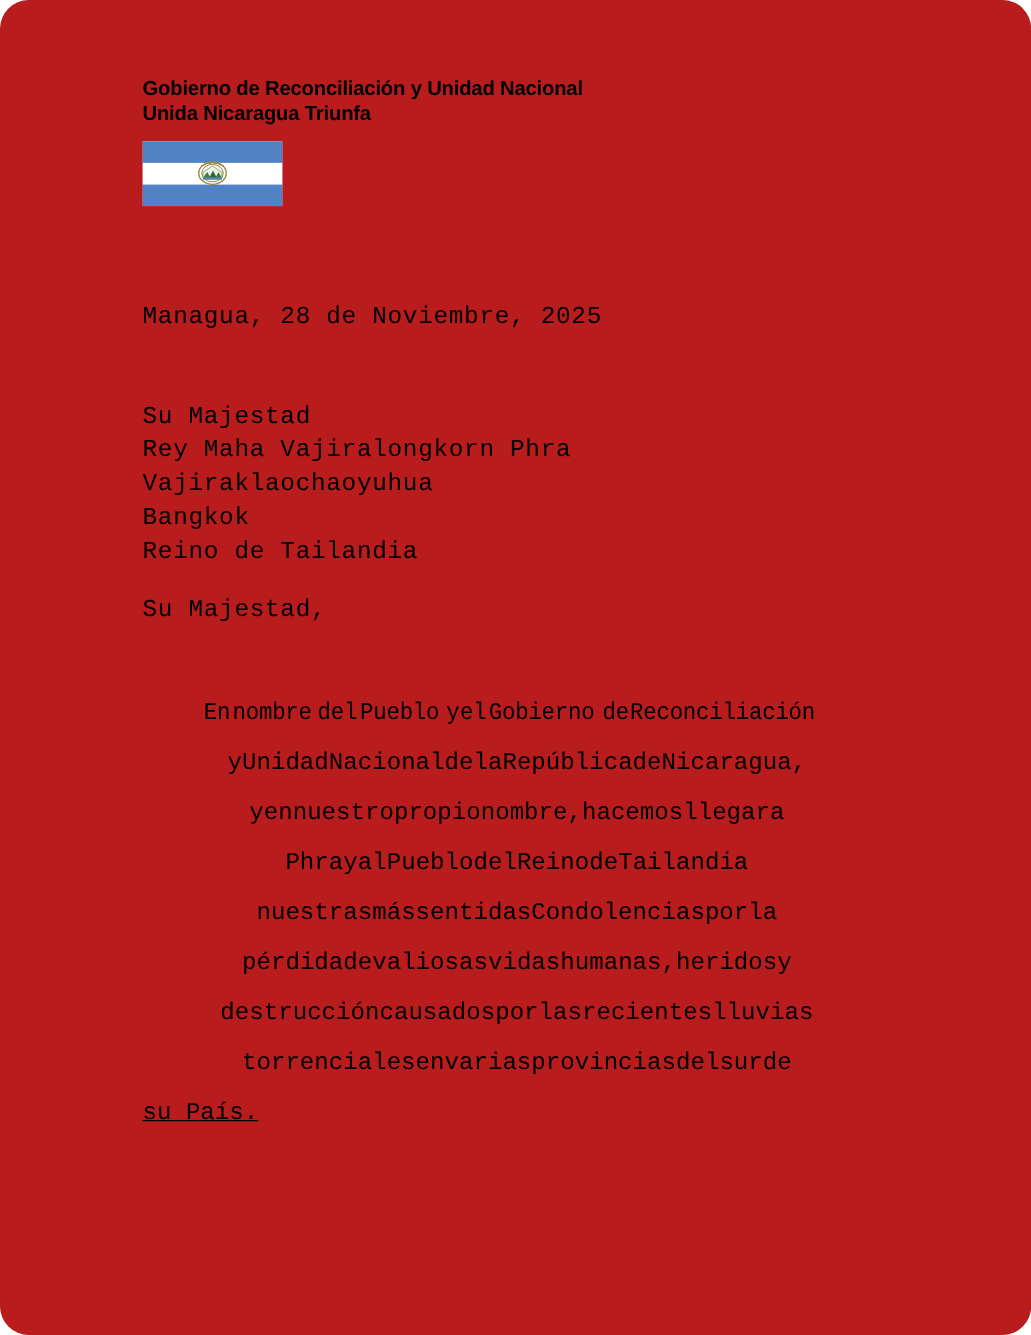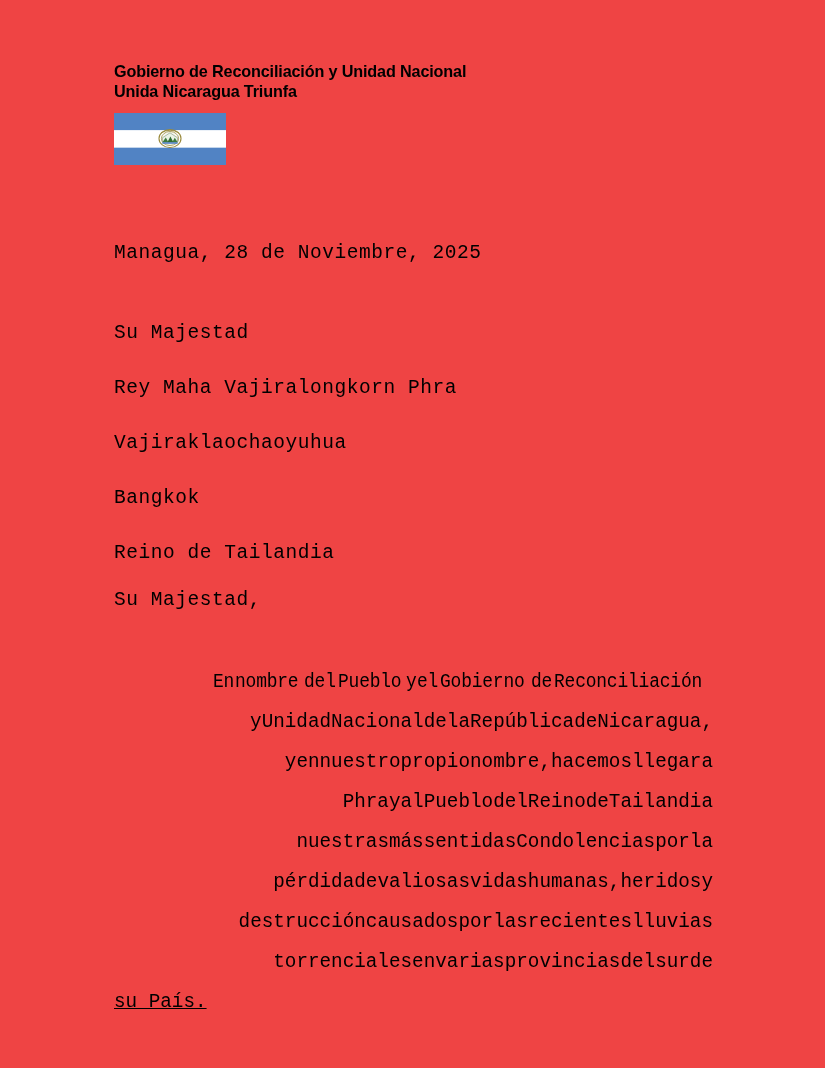--- a/index.html
+++ b/index.html
@@ -12,21 +12,22 @@
     height: 1068px;
     position: relative;
     font-family: "Liberation Sans", sans-serif;
     color: #000000;
     overflow: hidden;
   }
 
   .page {
     position: absolute;
     inset: 0;
-    background: #ef4444;
+    background: #b91c1c;
+    border-radius: 23px;
   }
 
   
   .letterhead {
     position: absolute;
     left: 114px;
     top: 62px;
     width: 640px;
   }
   .letterhead-line {
@@ -71,21 +72,20 @@
 
   .addressee {
     margin-top: 53px;
   }
   .addressee-line {
     font-family: "Liberation Mono", "DejaVu Sans Mono", monospace;
     font-size: 19.5px;
     line-height: 27px;
     letter-spacing: 0.55px;
     white-space: nowrap;
-    margin-top: 28px;
   }
 
   .salutation {
     margin-top: 20px;
     font-family: "Liberation Mono", "DejaVu Sans Mono", monospace;
     font-size: 19.5px;
     line-height: 27px;
     letter-spacing: 0.55px;
     white-space: nowrap;
   }
@@ -94,21 +94,21 @@
     margin-top: 48px;
     width: 599px;
   }
   .body-line {
     font-family: "Liberation Mono", "DejaVu Sans Mono", monospace;
     font-size: 19.3px;
     line-height: 40px;
     height: 40px;
     width: 599px;
     display: flex;
-    justify-content: flex-end;
+    justify-content: center;
     white-space: pre;
   }
   .body-line.last {
     display: block;
     justify-content: flex-start;
     text-decoration: underline;
   }
   .body-line.condensed {
     letter-spacing: -0.2px;
   }

